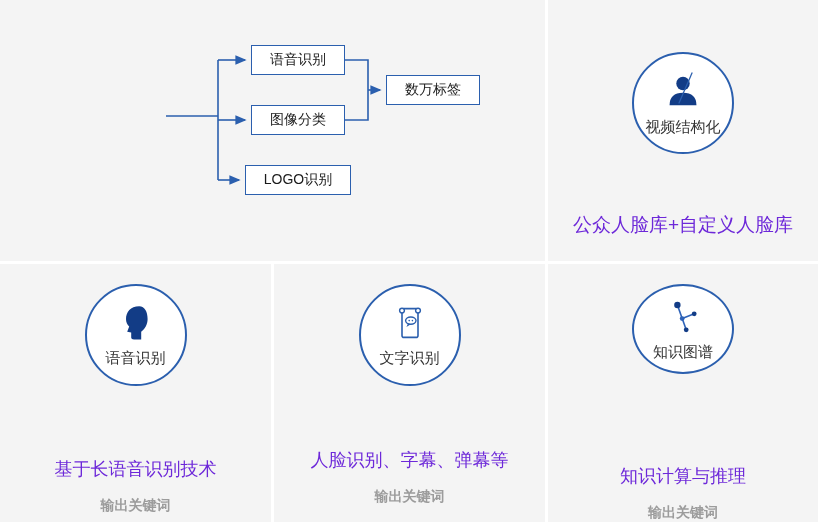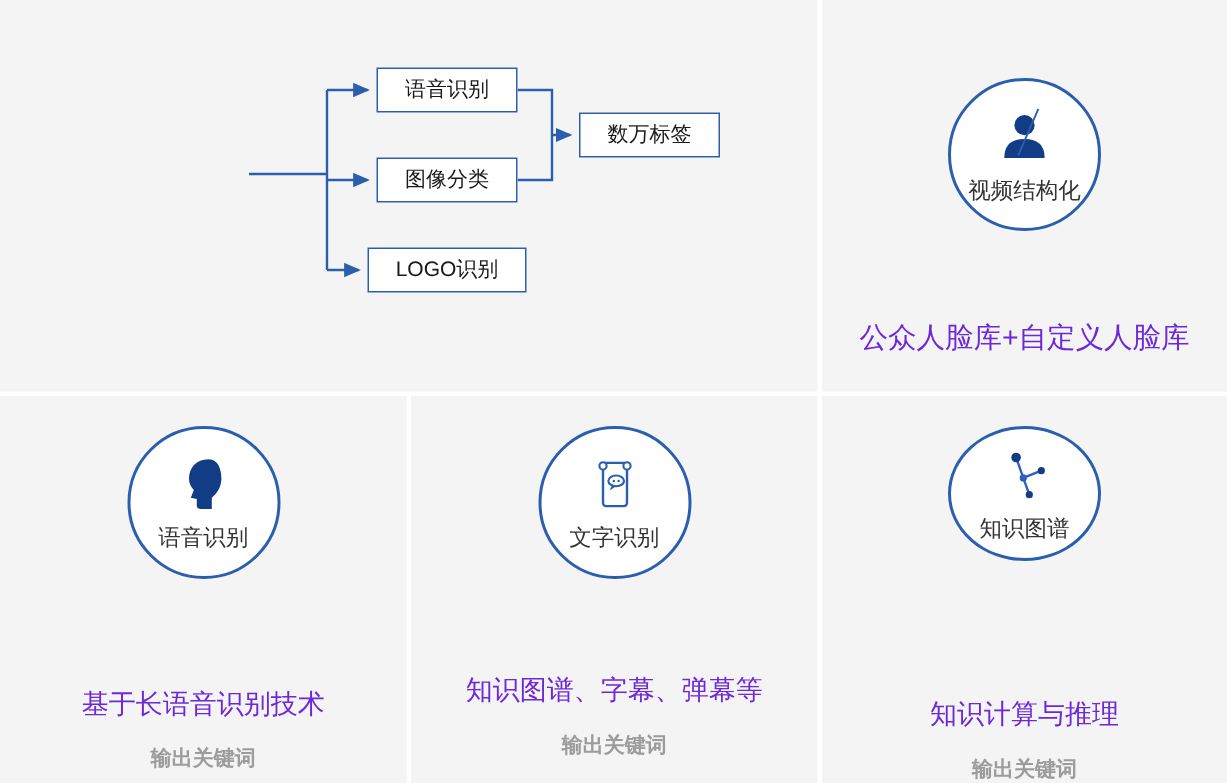--- a/index.html
+++ b/index.html
@@ -132,21 +132,21 @@
         <rect x="30" y="14" width="40" height="72" rx="5" fill="#ffffff" stroke="#2b5fae" stroke-width="4"></rect>
         <circle cx="30" cy="19" r="6" fill="#ffffff" stroke="#2b5fae" stroke-width="3.5"></circle>
         <circle cx="70" cy="19" r="6" fill="#ffffff" stroke="#2b5fae" stroke-width="3.5"></circle>
         <ellipse cx="52" cy="44" rx="13" ry="9" fill="#ffffff" stroke="#2b5fae" stroke-width="3.5"></ellipse>
         <path d="M45 51 L41 60 L52 53 Z" fill="#2b5fae"></path>
         <circle cx="48" cy="44" r="2" fill="#2b5fae"></circle>
         <circle cx="56" cy="44" r="2" fill="#2b5fae"></circle>
       </svg>
       <div class="circle-label">文字识别</div>
     </div>
-    <div class="caption" style="margin-top:62px;">知识图谱、字幕、弹幕等</div>
+    <div class="caption" style="margin-top:62px;">人脸识别、字幕、弹幕等</div>
     <div class="subcaption" style="margin-top:16px;">输出关键词</div>
   </section>
 
   <section class="panel p-br center-col">
     <div class="circle" style="width:102px;height:102px;margin-top:20px;">
       <svg class="icon" width="40" height="40" viewBox="0 0 100 100">
         <line x1="48" y1="54" x2="36" y2="20" stroke="#2d62b8" stroke-width="4"></line>
         <line x1="48" y1="54" x2="78" y2="42" stroke="#2d62b8" stroke-width="4"></line>
         <line x1="48" y1="54" x2="58" y2="82" stroke="#2d62b8" stroke-width="4"></line>
         <circle cx="36" cy="20" r="8" fill="#123c86"></circle>

